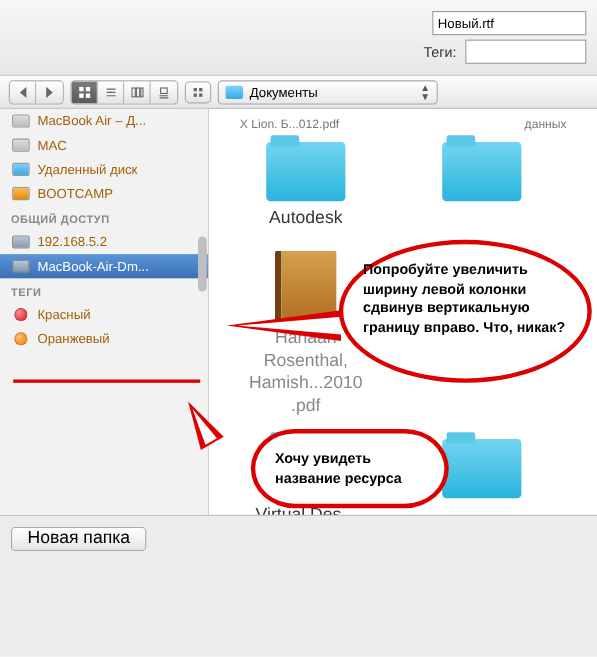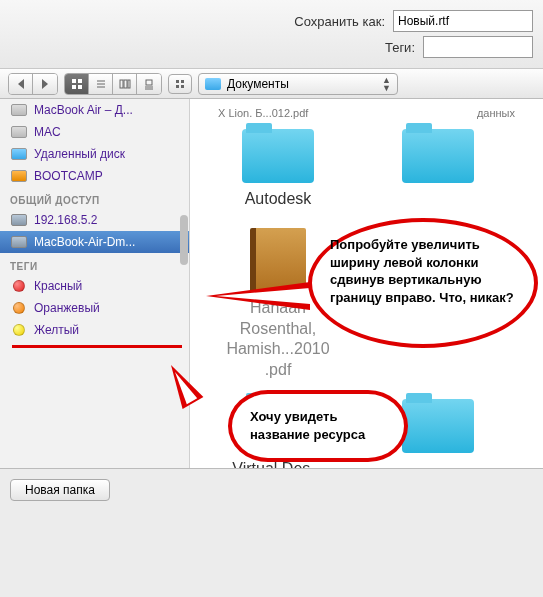--- a/index.html
+++ b/index.html
@@ -21,21 +21,21 @@
 .view-btns button:last-child { border-right:none; }
 .view-btns button.active { background:linear-gradient(#7a7a7a,#5a5a5a); color:#fff; }
 .small-toolbtn { width:24px; height:20px; border:1px solid #aaa; border-radius:4px; background:linear-gradient(#fff,#e5e5e5); cursor:pointer; display:flex; align-items:center; justify-content:center; }
 .path-select { flex:1; display:flex; align-items:center; height:22px; border:1px solid #aaa; border-radius:4px; background:linear-gradient(#fff,#e8e8e8); padding:0 6px; gap:6px; cursor:pointer; max-width:200px; }
 .path-select .folder-ic { width:16px; height:12px; background:linear-gradient(#7fd0ff,#3aa8e8); border-radius:2px; position:relative; }
 .path-select .arrows { margin-left:auto; color:#555; font-size:9px; line-height:8px; }
 
 .main { display:flex; height:370px; background:#fff; border-bottom:1px solid #bbb; }
 .sidebar { width:190px; background:#f2f2f2; border-right:1px solid #d0d0d0; overflow:hidden; position:relative; }
 .sidebar-section-header { color:#888; font-size:10px; font-weight:bold; letter-spacing:0.5px; padding:8px 10px 3px; }
-.sb-item { display:flex; align-items:center; gap:6px; padding:4px 10px; cursor:pointer; color:#4c1d95; white-space:nowrap; overflow:hidden; text-overflow:ellipsis; }
+.sb-item { display:flex; align-items:center; gap:6px; padding:4px 10px; cursor:pointer; color:#a16207; white-space:nowrap; overflow:hidden; text-overflow:ellipsis; }
 .sb-item.selected { background:linear-gradient(#5a95d6,#3a6fb8); color:#fff; }
 .sb-icon { width:18px; height:14px; flex-shrink:0; display:flex; align-items:center; justify-content:center; }
 .disk-icon { width:16px; height:12px; background:linear-gradient(#ddd,#bbb); border-radius:2px; border:1px solid #999; }
 .disk-icon.orange { background:linear-gradient(#ffb84d,#e68a00); }
 .disk-icon.blue { background:linear-gradient(#7fd0ff,#3aa8e8); }
 .monitor-icon { width:16px; height:12px; background:linear-gradient(#b8c8d8,#8898a8); border-radius:2px; border:1px solid #888; position:relative; }
 .tag-dot { width:12px; height:12px; border-radius:50%; border:1px solid rgba(0,0,0,0.2); }
 .tag-red { background:radial-gradient(circle at 30% 30%, #ff8a8a, #e02020); }
 .tag-orange { background:radial-gradient(circle at 30% 30%, #ffc080, #f08000); }
 .tag-yellow { background:radial-gradient(circle at 30% 30%, #ffff90, #f0d000); }
@@ -58,29 +58,28 @@
 .callout-tail { position:absolute; width:0; height:0; z-index:19; }
 .tail1 { top:282px; left:206px; border-top:14px solid transparent; border-bottom:14px solid transparent; border-right:104px solid #d00; }
 .tail1:after { content:""; position:absolute; top:-8px; left:10px; border-top:8px solid transparent; border-bottom:8px solid transparent; border-right:94px solid #fff; }
 .tail2a { top:362px; left:170px; border-left:12px solid transparent; border-right:12px solid transparent; border-bottom:44px solid #d00; transform:rotate(-30deg); }
 .tail2a:after { content:""; position:absolute; top:8px; left:-6px; border-left:6px solid transparent; border-right:6px solid transparent; border-bottom:34px solid #fff; }
 
 .bottom { padding:10px; }
 .format-row { background:linear-gradient(#f5f5f5,#e8e8e8); border:1px solid #ccc; border-radius:6px; padding:14px; display:flex; align-items:center; justify-content:center; gap:10px; margin-bottom:16px; }
 .format-select { height:22px; border:1px solid #aaa; border-radius:4px; background:linear-gradient(#fff,#e8e8e8); padding:0 8px; cursor:pointer; display:flex; align-items:center; gap:6px; }
 
-.mac-button { height:22px; padding:0 14px; border:1px solid #aaa; border-radius:4px; background:linear-gradient(#fff,#e5e5e5); cursor:pointer; font-size:12px; }
+.mac-button { height:22px; padding:0 14px; border:1px solid #aaa; border-radius:4px; background:linear-gradient(#fff,#e5e5e5); cursor:pointer; font-size:16px; }
 .scrollbar-phantom { position:absolute; right:1px; top:116px; width:8px; height:50px; background:#bfbfbf; border-radius:4px; }
 </style>
 </head>
 <body>
 
 <div class="topbar">
   <div class="field-row">
-    <label>Сохранить как:</label>
     <input class="text-input filename" value="Новый.rtf" style="">
   </div>
   <div class="field-row">
     <label>Теги:</label>
     <input class="text-input tags" value="" style="">
   </div>
 </div>
 
 <div class="toolbar">
   <div class="nav-btns">
@@ -188,26 +187,20 @@
           <span class="tag-dot tag-red"></span>
         </span>
         <span>Красный</span>
       </div>
     <div class="sb-item">
         <span class="sb-icon">
           <span class="tag-dot tag-orange"></span>
         </span>
         <span>Оранжевый</span>
       </div>
-    <div class="sb-item">
-        <span class="sb-icon">
-          <span class="tag-dot tag-yellow"></span>
-        </span>
-        <span>Желтый</span>
-      </div>
 
     <div class="scrollbar-phantom"></div>
     <div class="sidebar-divider-handle"></div>
   </div>
 
   <div class="content">
     <div class="content-top-text">
       <span>X Lion. Б...012.pdf</span>
       <span>данных</span>
     </div>

